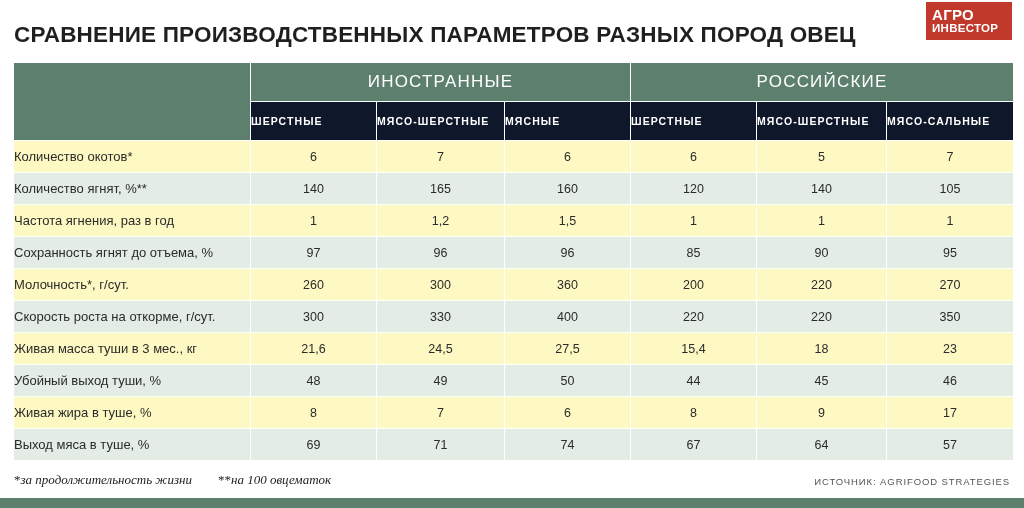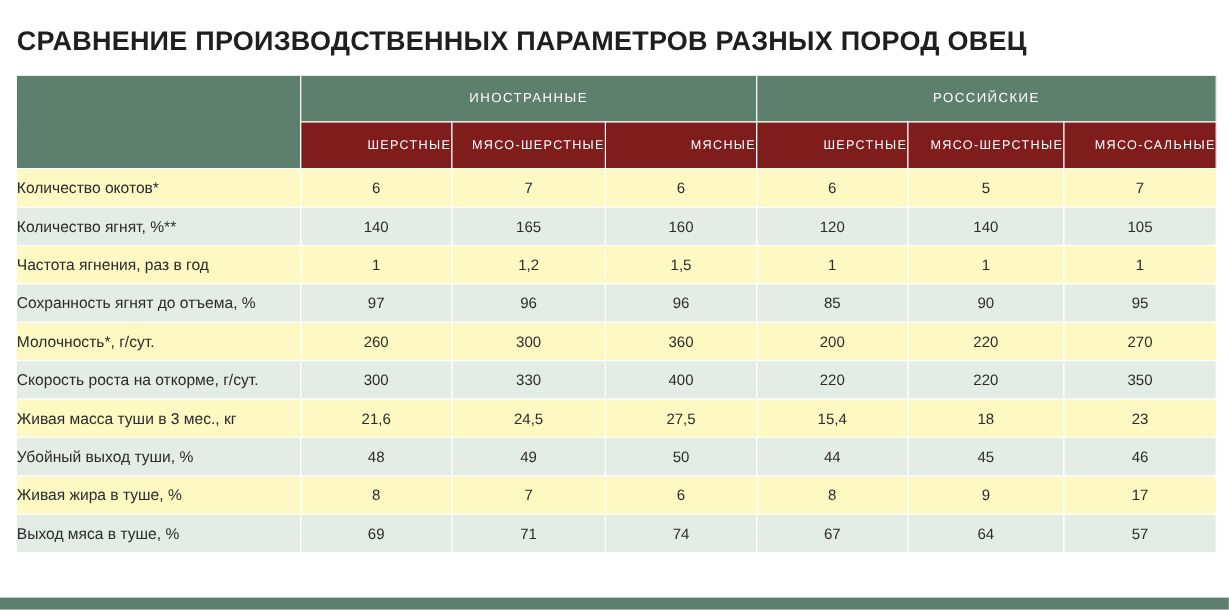--- a/index.html
+++ b/index.html
@@ -79,38 +79,38 @@
   table.sheep-table td {
     border: 1px solid #ffffff;
     padding: 0;
   }
 
   
   .grp {
     background: #5d7f6d;
     color: #ffffff;
     height: 38px;
-    font-size: 11px;
+    font-size: 17px;
     letter-spacing: 1.2px;
     font-weight: normal;
     text-align: center;
     text-transform: uppercase;
   }
   .grp-empty {
     background: #5d7f6d;
   }
   
   .sub {
-    background: #7f1d1d;
+    background: #0f172a;
     color: #ffffff;
     height: 38px;
     font-size: 10.5px;
     letter-spacing: 1.1px;
-    font-weight: normal;
-    text-align: right;
+    font-weight: bold;
+    text-align: left;
     text-transform: uppercase;
   }
 
   
   .row-label {
     text-align: left;
     padding-left: 8px;
     font-size: 13px;
     color: #2b2b2b;
     height: 31px;
@@ -175,20 +175,24 @@
     background: #5d7f6d;
   }
 </style>
 </head>
 <body>
 
 <div class="page">
 
   <div class="header">
     <div class="page-title">СРАВНЕНИЕ ПРОИЗВОДСТВЕННЫХ ПАРАМЕТРОВ РАЗНЫХ ПОРОД ОВЕЦ</div>
+    <div class="logo">
+      <div class="logo-top">АГРО</div>
+      <div class="logo-bottom">ИНВЕСТОР</div>
+    </div>
   </div>
 
   <table class="sheep-table">
     <colgroup>
       <col style="width:237px">
       <col style="width:126px">
       <col style="width:128px">
       <col style="width:126px">
       <col style="width:126px">
       <col style="width:130px">
@@ -296,15 +300,21 @@
         <td class="cell">69</td>
         <td class="cell">71</td>
         <td class="cell">74</td>
         <td class="cell">67</td>
         <td class="cell">64</td>
         <td class="cell">57</td>
       </tr>
     </tbody>
   </table>
 
+  <div class="footer">
+    <div class="footnotes">
+      <span class="star">*</span><span>за продолжительность жизни</span><span class="gap"></span><span class="star">**</span><span>на 100 овцематок</span>
+    </div>
+    <div class="source">ИСТОЧНИК: AGRIFOOD STRATEGIES</div>
+  </div>
 
   <div class="bottom-strip"></div>
 </div>
 
 </body></html>

